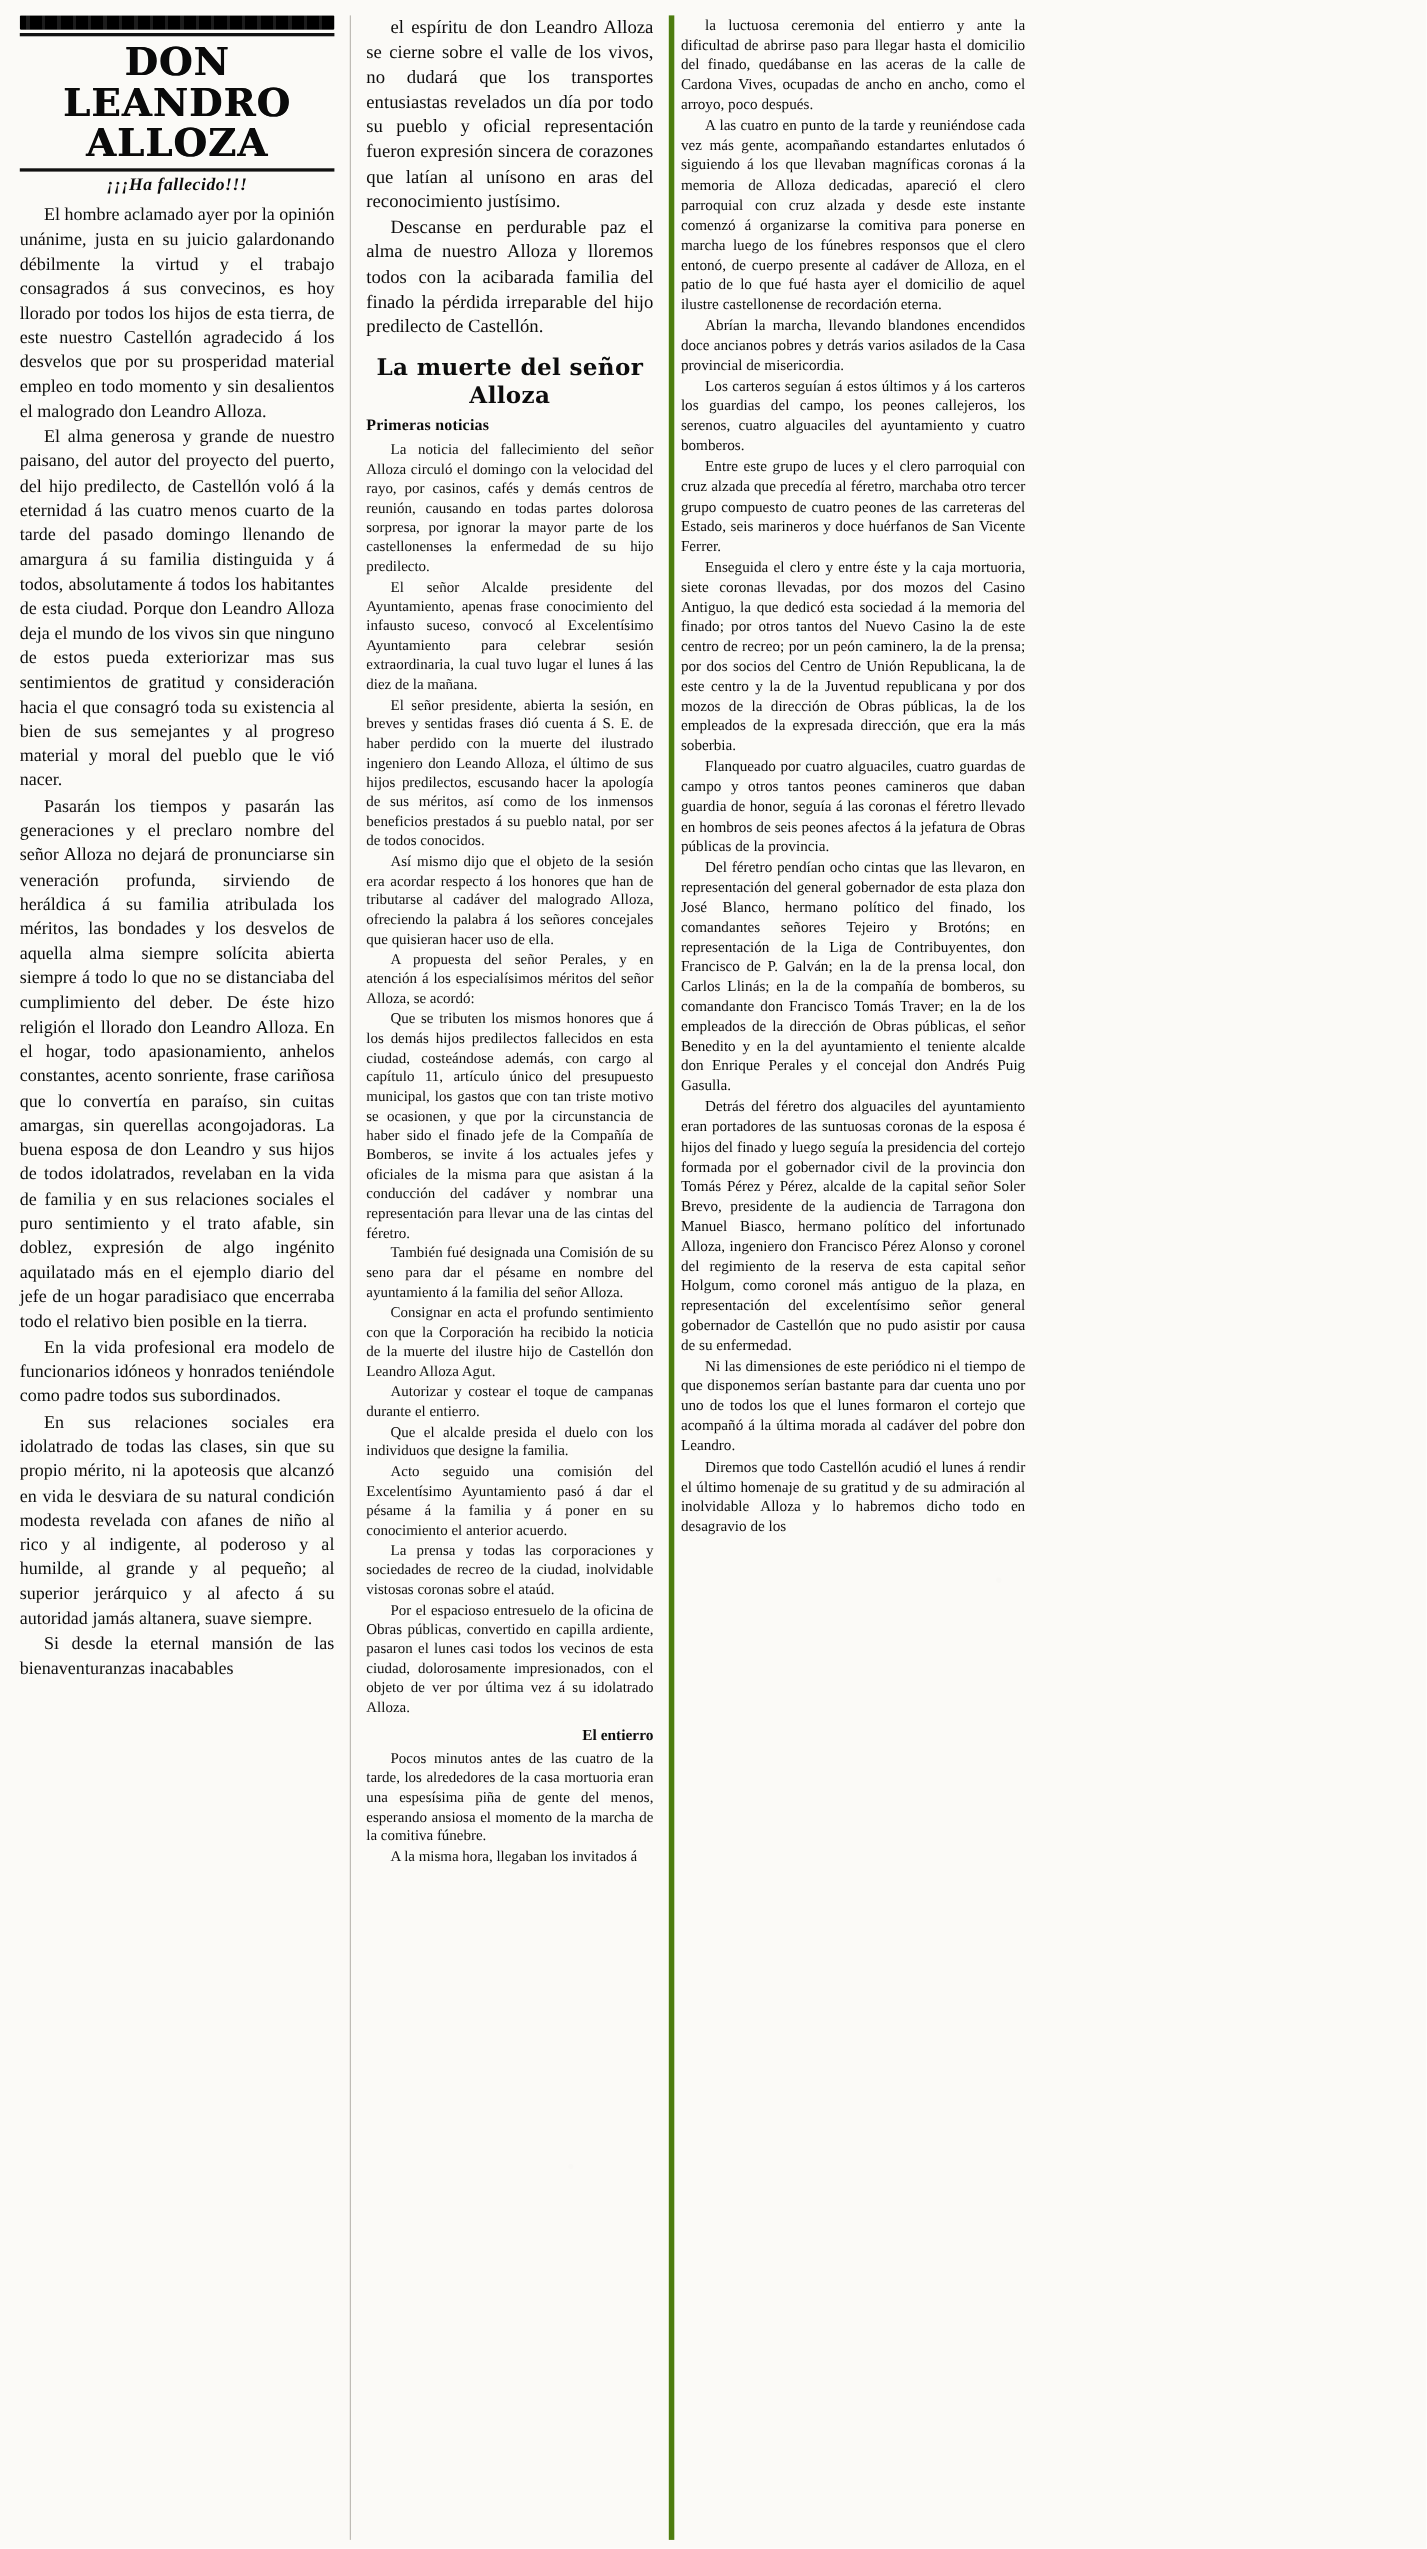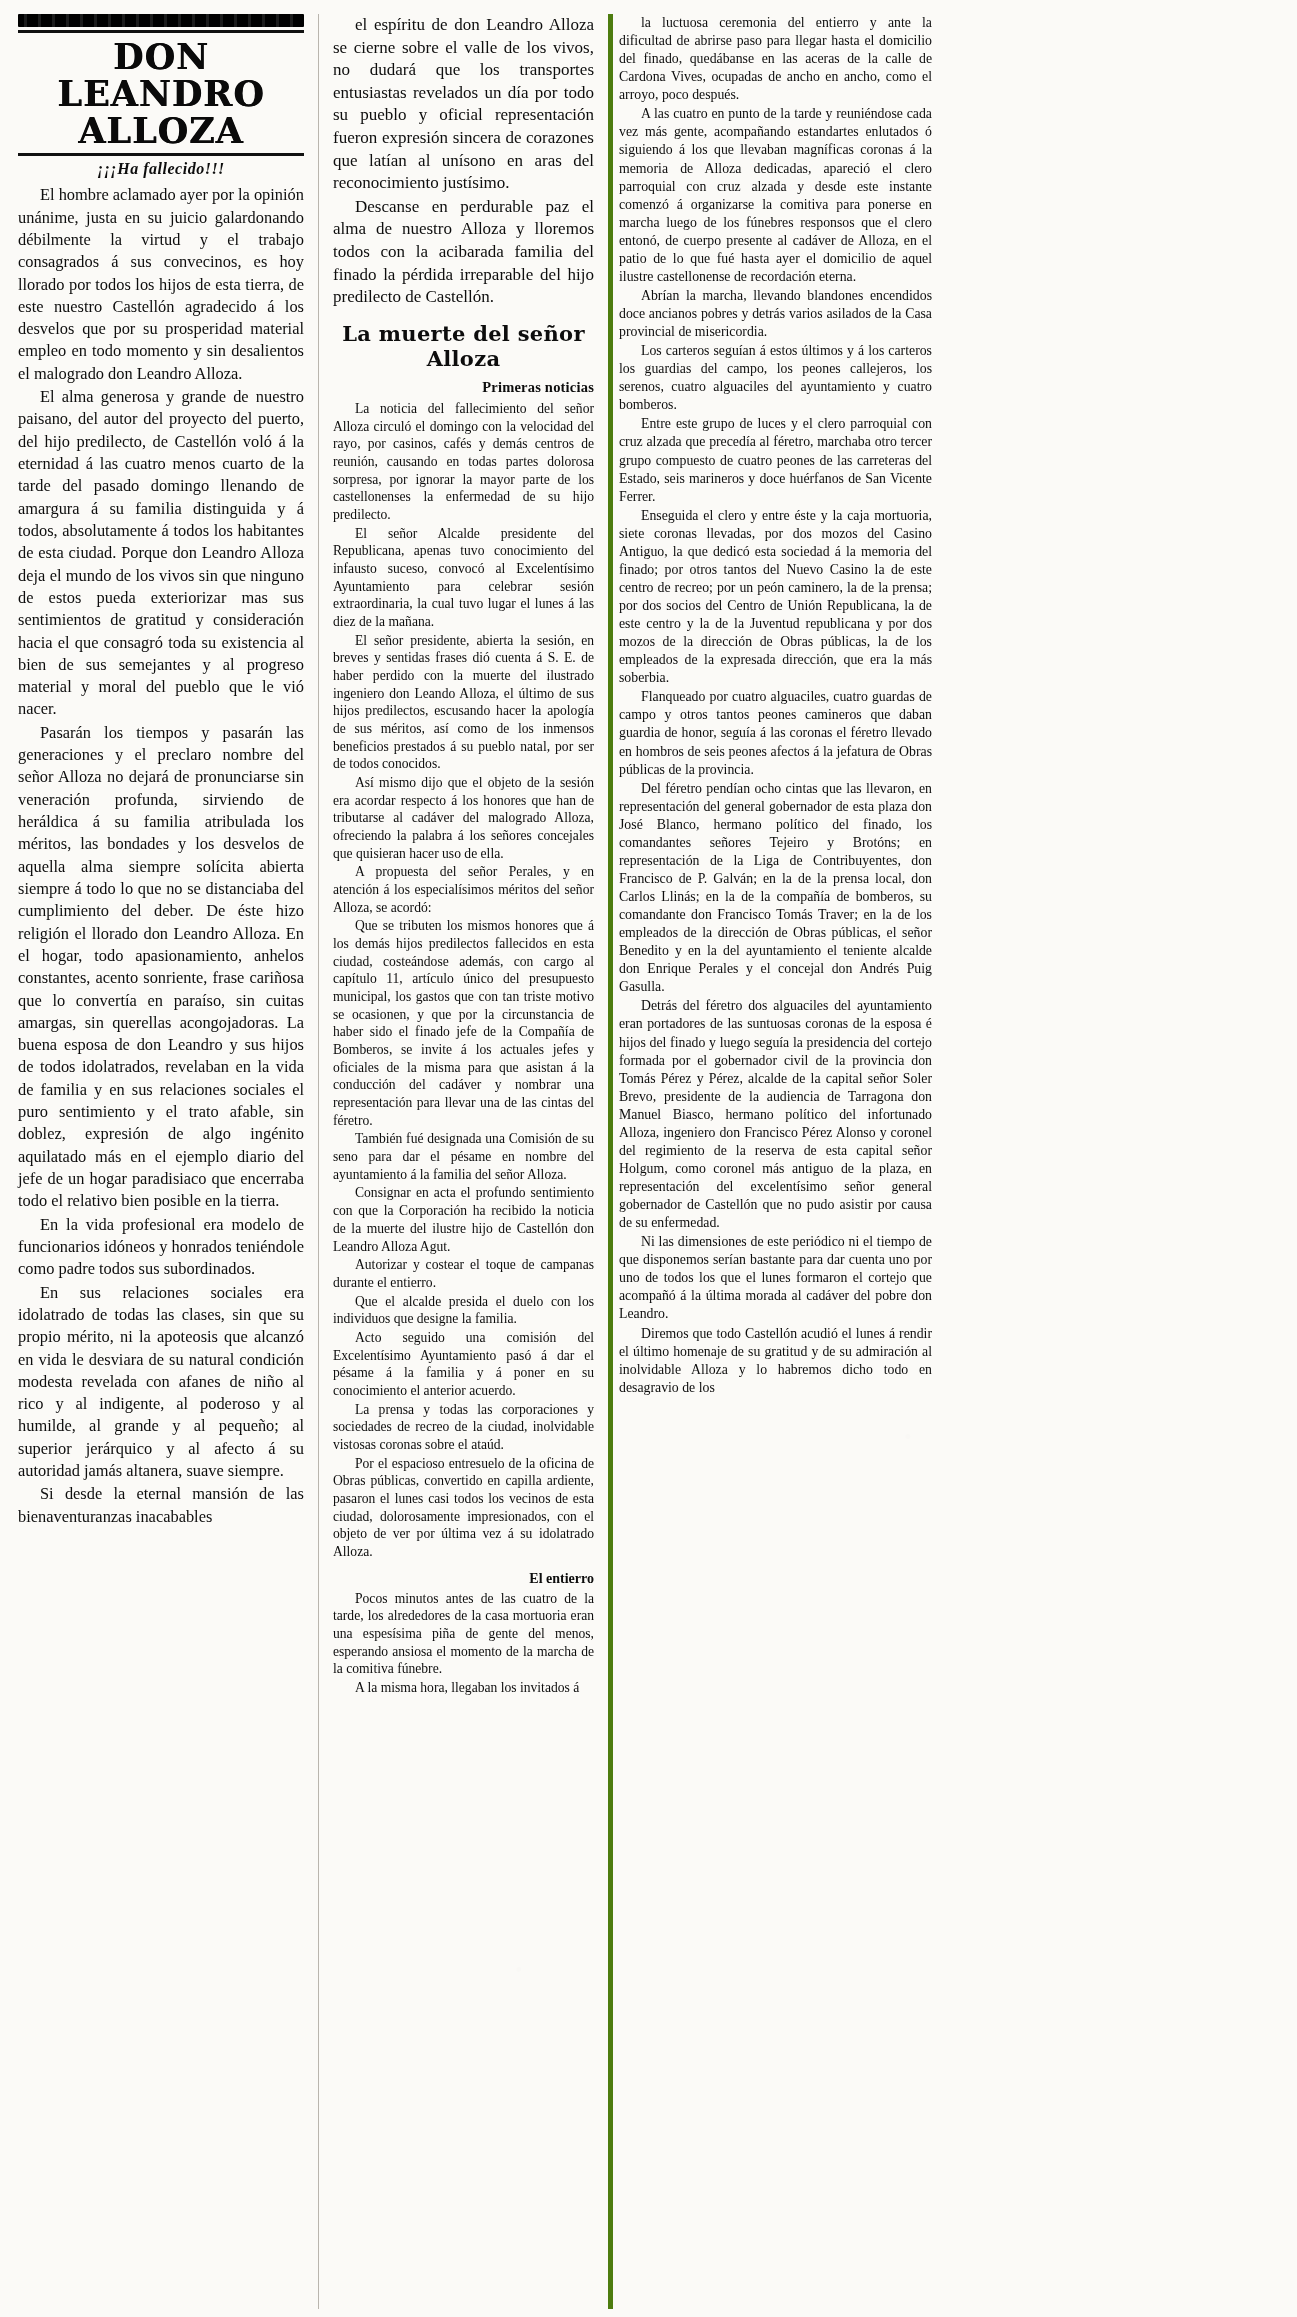--- a/index.html
+++ b/index.html
@@ -77,21 +77,21 @@
   }
   .sec-head {
     text-align: center;
     font-family: "DejaVu Serif", serif;
     font-weight: 700;
     font-size: 21px;
     letter-spacing: 0.3px;
     margin: 12px 0 8px 0;
   }
   .sub-head {
-    text-align: right;
+    text-align: left;
     font-weight: 700;
     font-size: 14.5px;
     letter-spacing: 0.2px;
     margin: 8px 0 4px 0;
   }
   .sub-head-sm {
     text-align: right;
     font-weight: 700;
     font-size: 14px;
     margin: 10px 0 3px 0;
@@ -140,21 +140,21 @@
     </div>
 
     <div class="col col-2 c2">
       <p class="body" style="font-size:17px;line-height:1.33;">el espíritu de don Leandro Alloza se cierne sobre el valle de los vivos, no dudará que los transportes entusiastas revelados un día por todo su pueblo y oficial representación fueron expresión sincera de corazones que latían al unísono en aras del reconocimiento justísimo.</p>
       <p class="body" style="font-size:17px;line-height:1.33;">Descanse en perdurable paz el alma de nuestro Alloza y lloremos todos con la acibarada familia del finado la pérdida irreparable del hijo predilecto de Castellón.</p>
 
       <div class="sec-head">La muerte del señor Alloza</div>
       <div class="sub-head">Primeras noticias</div>
 
       <p class="body">La noticia del fallecimiento del señor Alloza circuló el domingo con la velocidad del rayo, por casinos, cafés y demás centros de reunión, causando en todas partes dolorosa sorpresa, por ignorar la mayor parte de los castellonenses la enfermedad de su hijo predilecto.</p>
-      <p class="body">El señor Alcalde presidente del Republicana, apenas tuvo conocimiento del infausto suceso, convocó al Excelentísimo Ayuntamiento para celebrar sesión extraordinaria, la cual tuvo lugar el lunes á las diez de la mañana.</p>
+      <p class="body">El señor Alcalde presidente del Ayuntamiento, apenas frase conocimiento del infausto suceso, convocó al Excelentísimo Ayuntamiento para celebrar sesión extraordinaria, la cual tuvo lugar el lunes á las diez de la mañana.</p>
       <p class="body">El señor presidente, abierta la sesión, en breves y sentidas frases dió cuenta á S. E. de haber perdido con la muerte del ilustrado ingeniero don Leando Alloza, el último de sus hijos predilectos, escusando hacer la apología de sus méritos, así como de los inmensos beneficios prestados á su pueblo natal, por ser de todos conocidos.</p>
       <p class="body">Así mismo dijo que el objeto de la sesión era acordar respecto á los honores que han de tributarse al cadáver del malogrado Alloza, ofreciendo la palabra á los señores concejales que quisieran hacer uso de ella.</p>
       <p class="body">A propuesta del señor Perales, y en atención á los especialísimos méritos del señor Alloza, se acordó:</p>
       <p class="body">Que se tributen los mismos honores que á los demás hijos predilectos fallecidos en esta ciudad, costeándose además, con cargo al capítulo 11, artículo único del presupuesto municipal, los gastos que con tan triste motivo se ocasionen, y que por la circunstancia de haber sido el finado jefe de la Compañía de Bomberos, se invite á los actuales jefes y oficiales de la misma para que asistan á la conducción del cadáver y nombrar una representación para llevar una de las cintas del féretro.</p>
       <p class="body">También fué designada una Comisión de su seno para dar el pésame en nombre del ayuntamiento á la familia del señor Alloza.</p>
       <p class="body">Consignar en acta el profundo sentimiento con que la Corporación ha recibido la noticia de la muerte del ilustre hijo de Castellón don Leandro Alloza Agut.</p>
       <p class="body">Autorizar y costear el toque de campanas durante el entierro.</p>
       <p class="body">Que el alcalde presida el duelo con los individuos que designe la familia.</p>
       <p class="body">Acto seguido una comisión del Excelentísimo Ayuntamiento pasó á dar el pésame á la familia y á poner en su conocimiento el anterior acuerdo.</p>
       <p class="body">La prensa y todas las corporaciones y sociedades de recreo de la ciudad, inolvidable vistosas coronas sobre el ataúd.</p>

